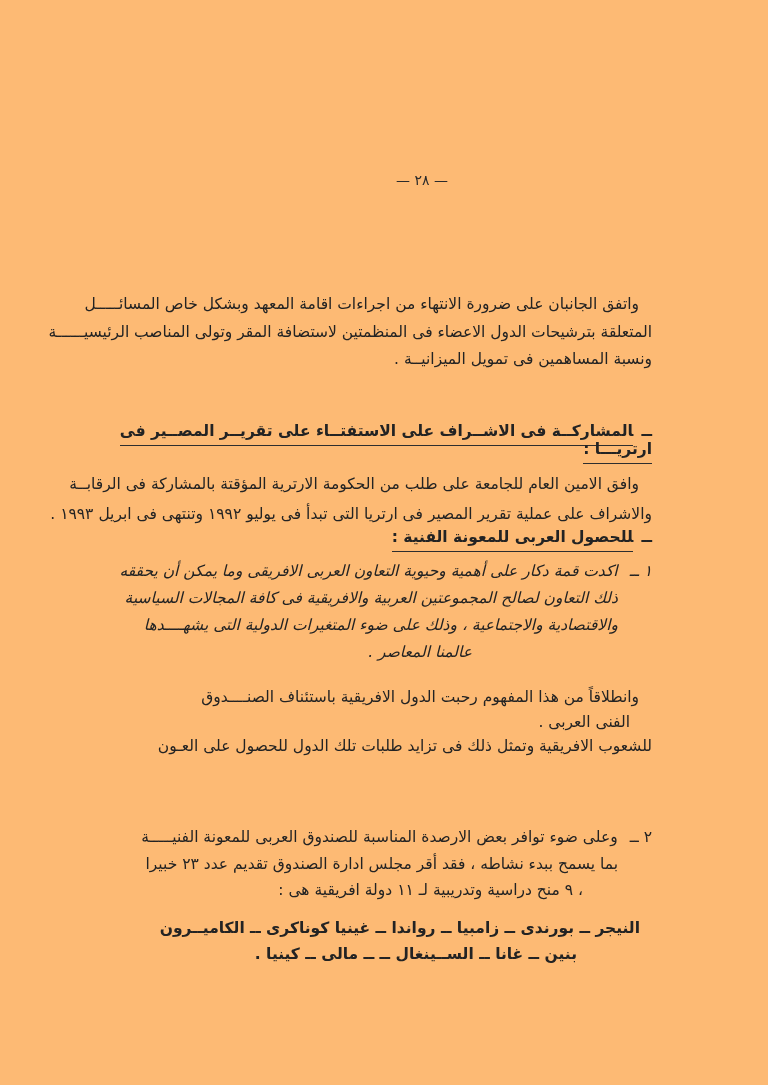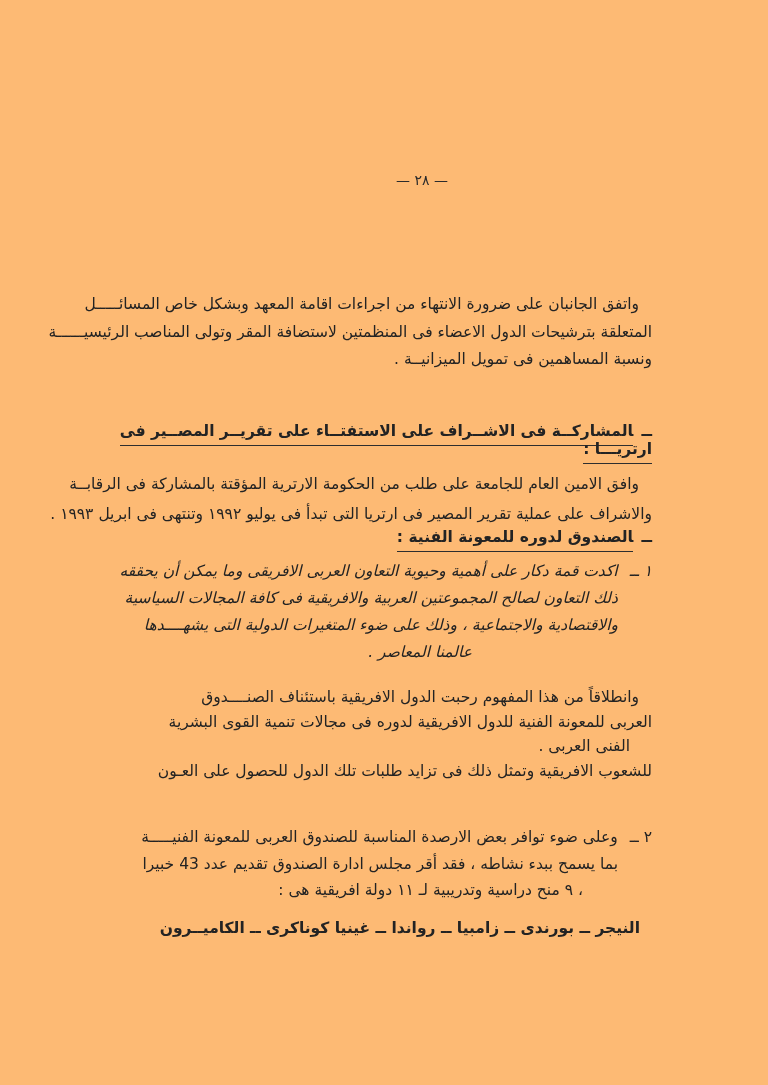--- a/index.html
+++ b/index.html
@@ -79,40 +79,40 @@
   <div class="block heading" id="heading1">
     <span class="dash">ــ</span><span class="hl">المشاركــة فى الاشــراف على الاستفتــاء على تقريــر المصــير فى ارتريـــا :</span>
   </div>
 
   <div class="block" id="para2">
     <div class="line indent">وافق الامين العام للجامعة على طلب من الحكومة الارترية المؤقتة بالمشاركة فى الرقابــة</div>
     <div class="line">والاشراف على عملية تقرير المصير فى ارتريا التى تبدأ فى يوليو ١٩٩٢ وتنتهى فى ابريل ١٩٩٣ .</div>
   </div>
 
   <div class="block heading" id="heading2">
-    <span class="dash">ــ</span><span class="hl">الصندوق لدوره للمعونة الفنية :</span>
+    <span class="dash">ــ</span><span class="hl">للحصول العربى للمعونة الفنية :</span>
   </div>
 
   <div class="block" id="item1">
     <div class="line"><span class="marker">١ ــ</span><span>اكدت قمة دكار على أهمية وحيوية التعاون العربى الافريقى وما يمكن أن يحققه</span></div>
     <div class="line cont">ذلك التعاون لصالح المجموعتين العربية والافريقية فى كافة المجالات السياسية</div>
     <div class="line cont">والاقتصادية والاجتماعية ، وذلك على ضوء المتغيرات الدولية التى يشهــــدها</div>
     <div class="line deep">عالمنا المعاصر .</div>
   </div>
 
   <div class="block" id="para3">
     <div class="line indent">وانطلاقاً من هذا المفهوم رحبت الدول الافريقية باستئناف الصنــــدوق</div>
-    <div class="line">العربى للمعونة الفنية للدول الافريقية لدوره فى مجالات تنمية القوى البشرية</div>
     <div class="line sm">الفنى العربى .</div>
     <div class="line">للشعوب الافريقية وتمثل ذلك فى تزايد طلبات تلك الدول للحصول على العـون</div>
   </div>
 
   <div class="block" id="item2">
     <div class="line"><span class="marker">٢ ــ</span><span>وعلى ضوء توافر بعض الارصدة المناسبة للصندوق العربى للمعونة الفنيـــــة</span></div>
-    <div class="line cont">بما يسمح ببدء نشاطه ، فقد أقر مجلس ادارة الصندوق تقديم عدد 43 خبيرا</div>
+    <div class="line cont">بما يسمح ببدء نشاطه ، فقد أقر مجلس ادارة الصندوق تقديم عدد ٢٣ خبيرا</div>
     <div class="line mid">، ٩ منح دراسية وتدريبية لـ ١١ دولة افريقية هى :</div>
   </div>
 
   <div class="block" id="countries">
     <div class="line c1">النيجر ــ بورندى ــ زامبيا ــ رواندا ــ غينيا كوناكرى ــ الكاميــرون</div>
+    <div class="line c2">بنين ــ غانا ــ الســينغال ــ  ــ مالى ــ كينيا .</div>
   </div>
 
 </div>
 
 </body></html>

